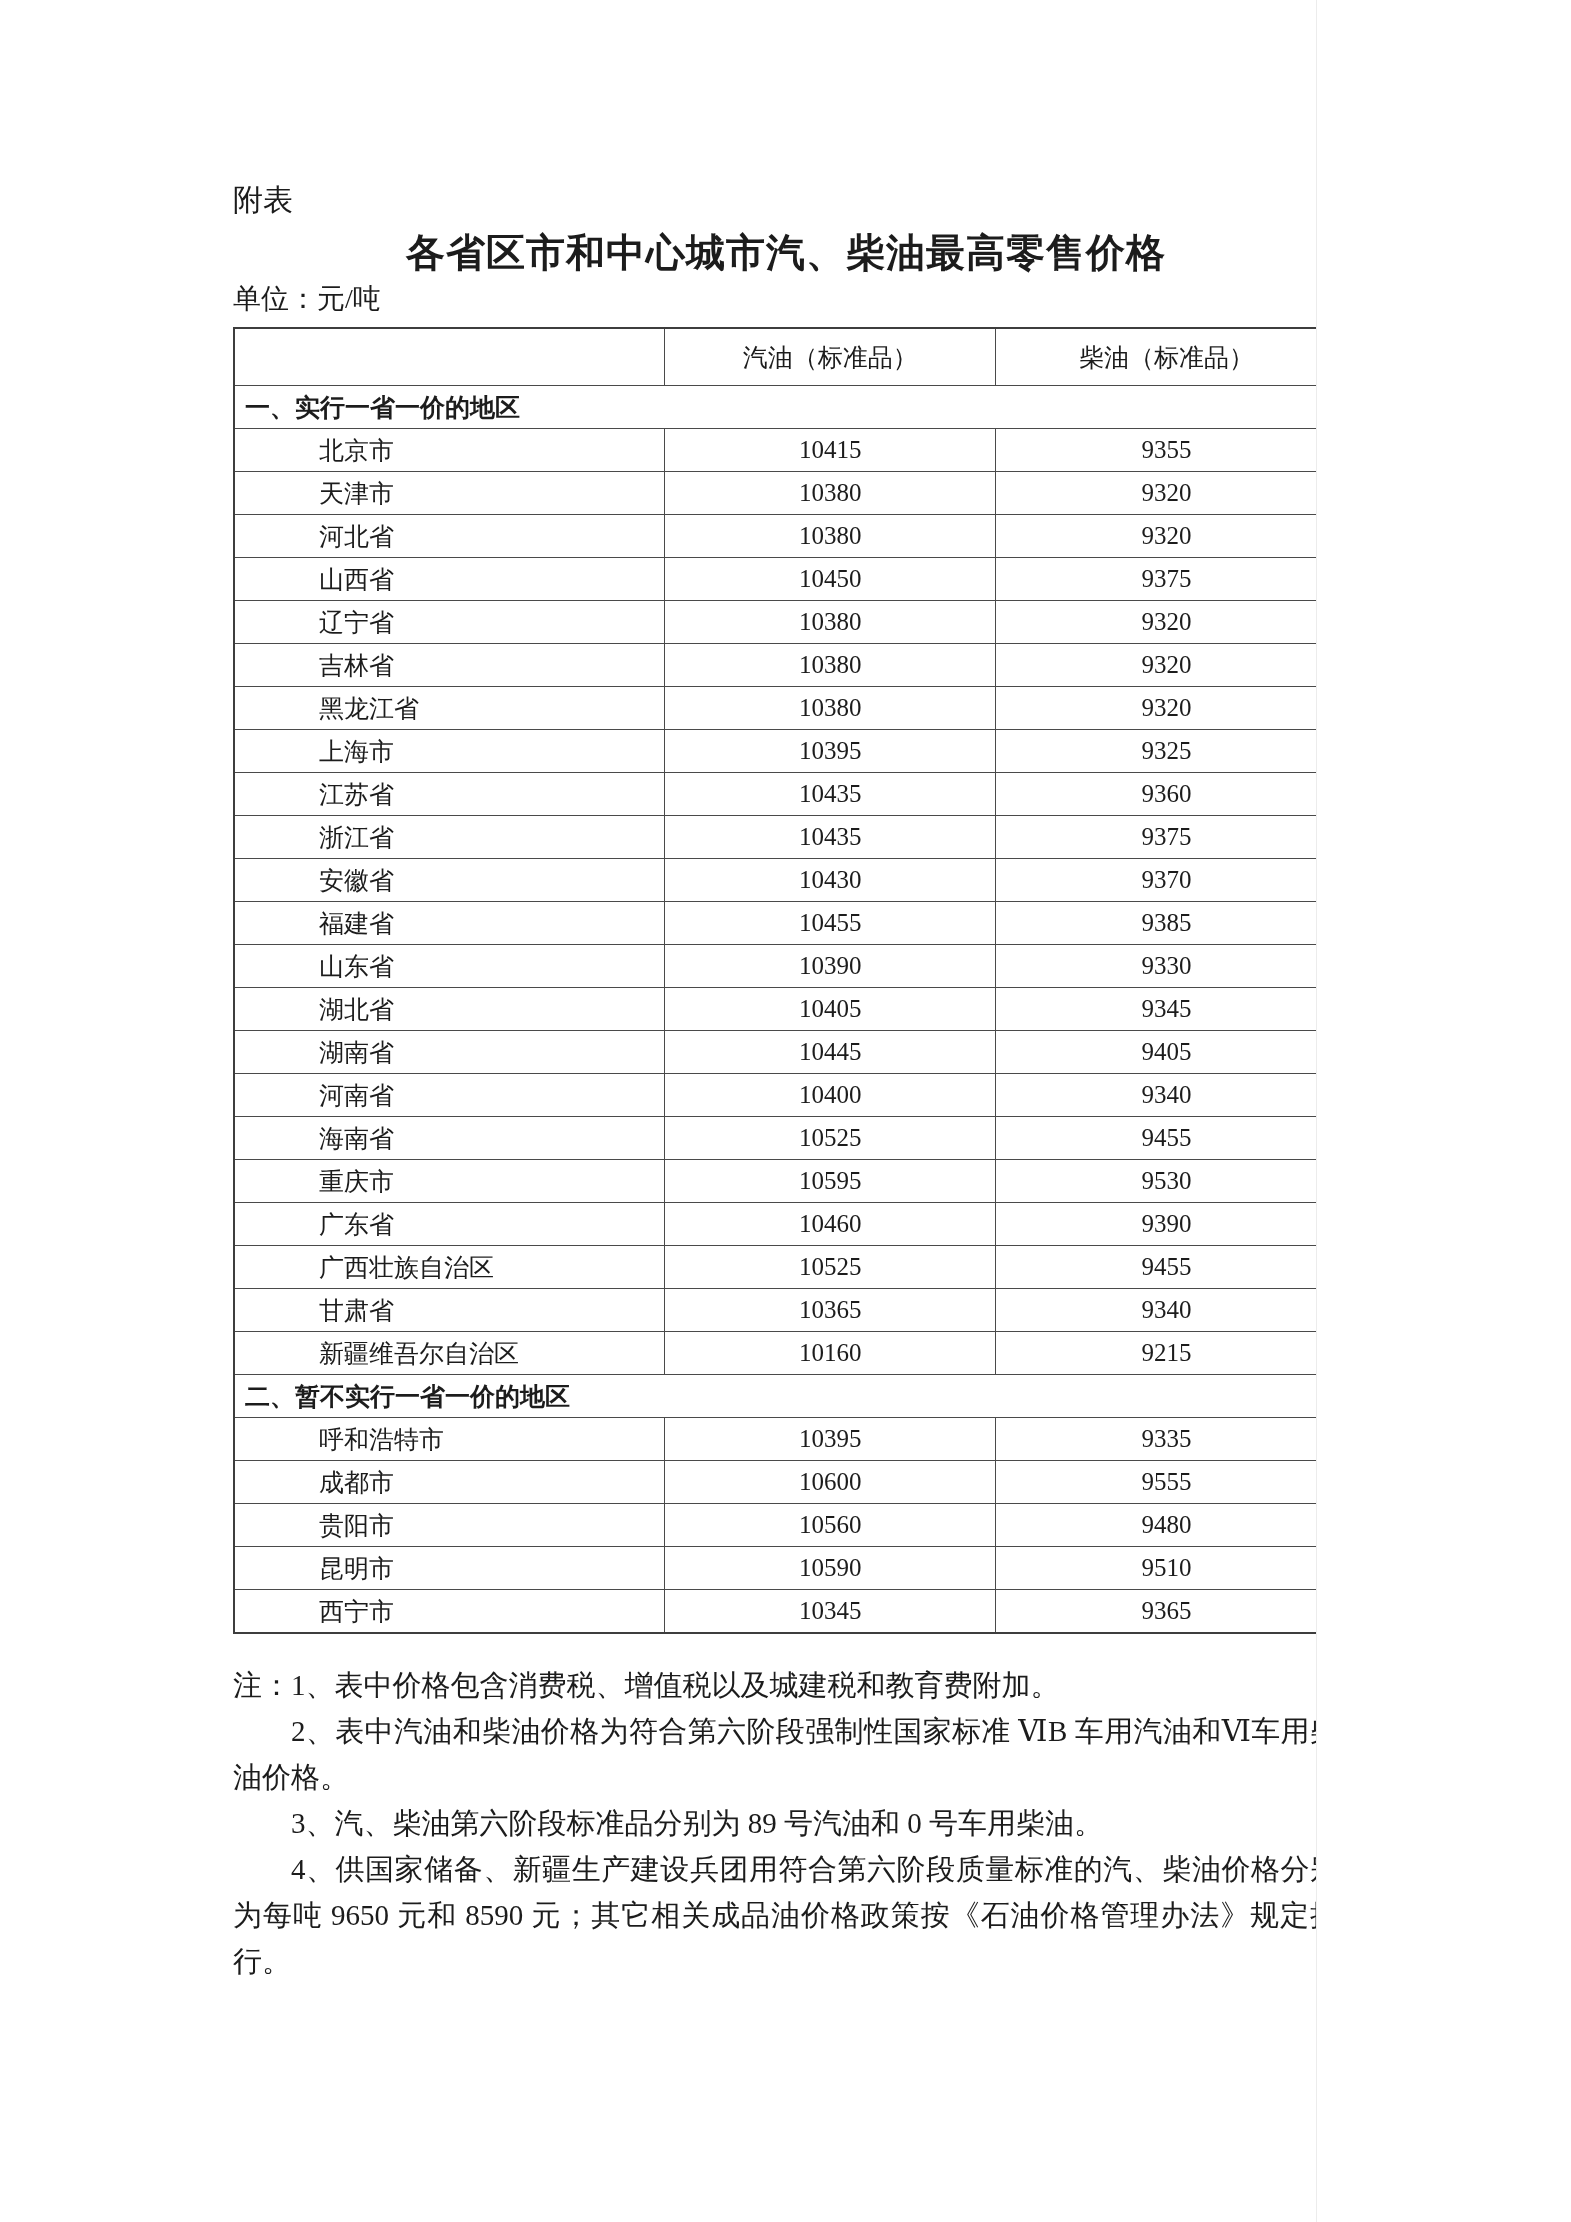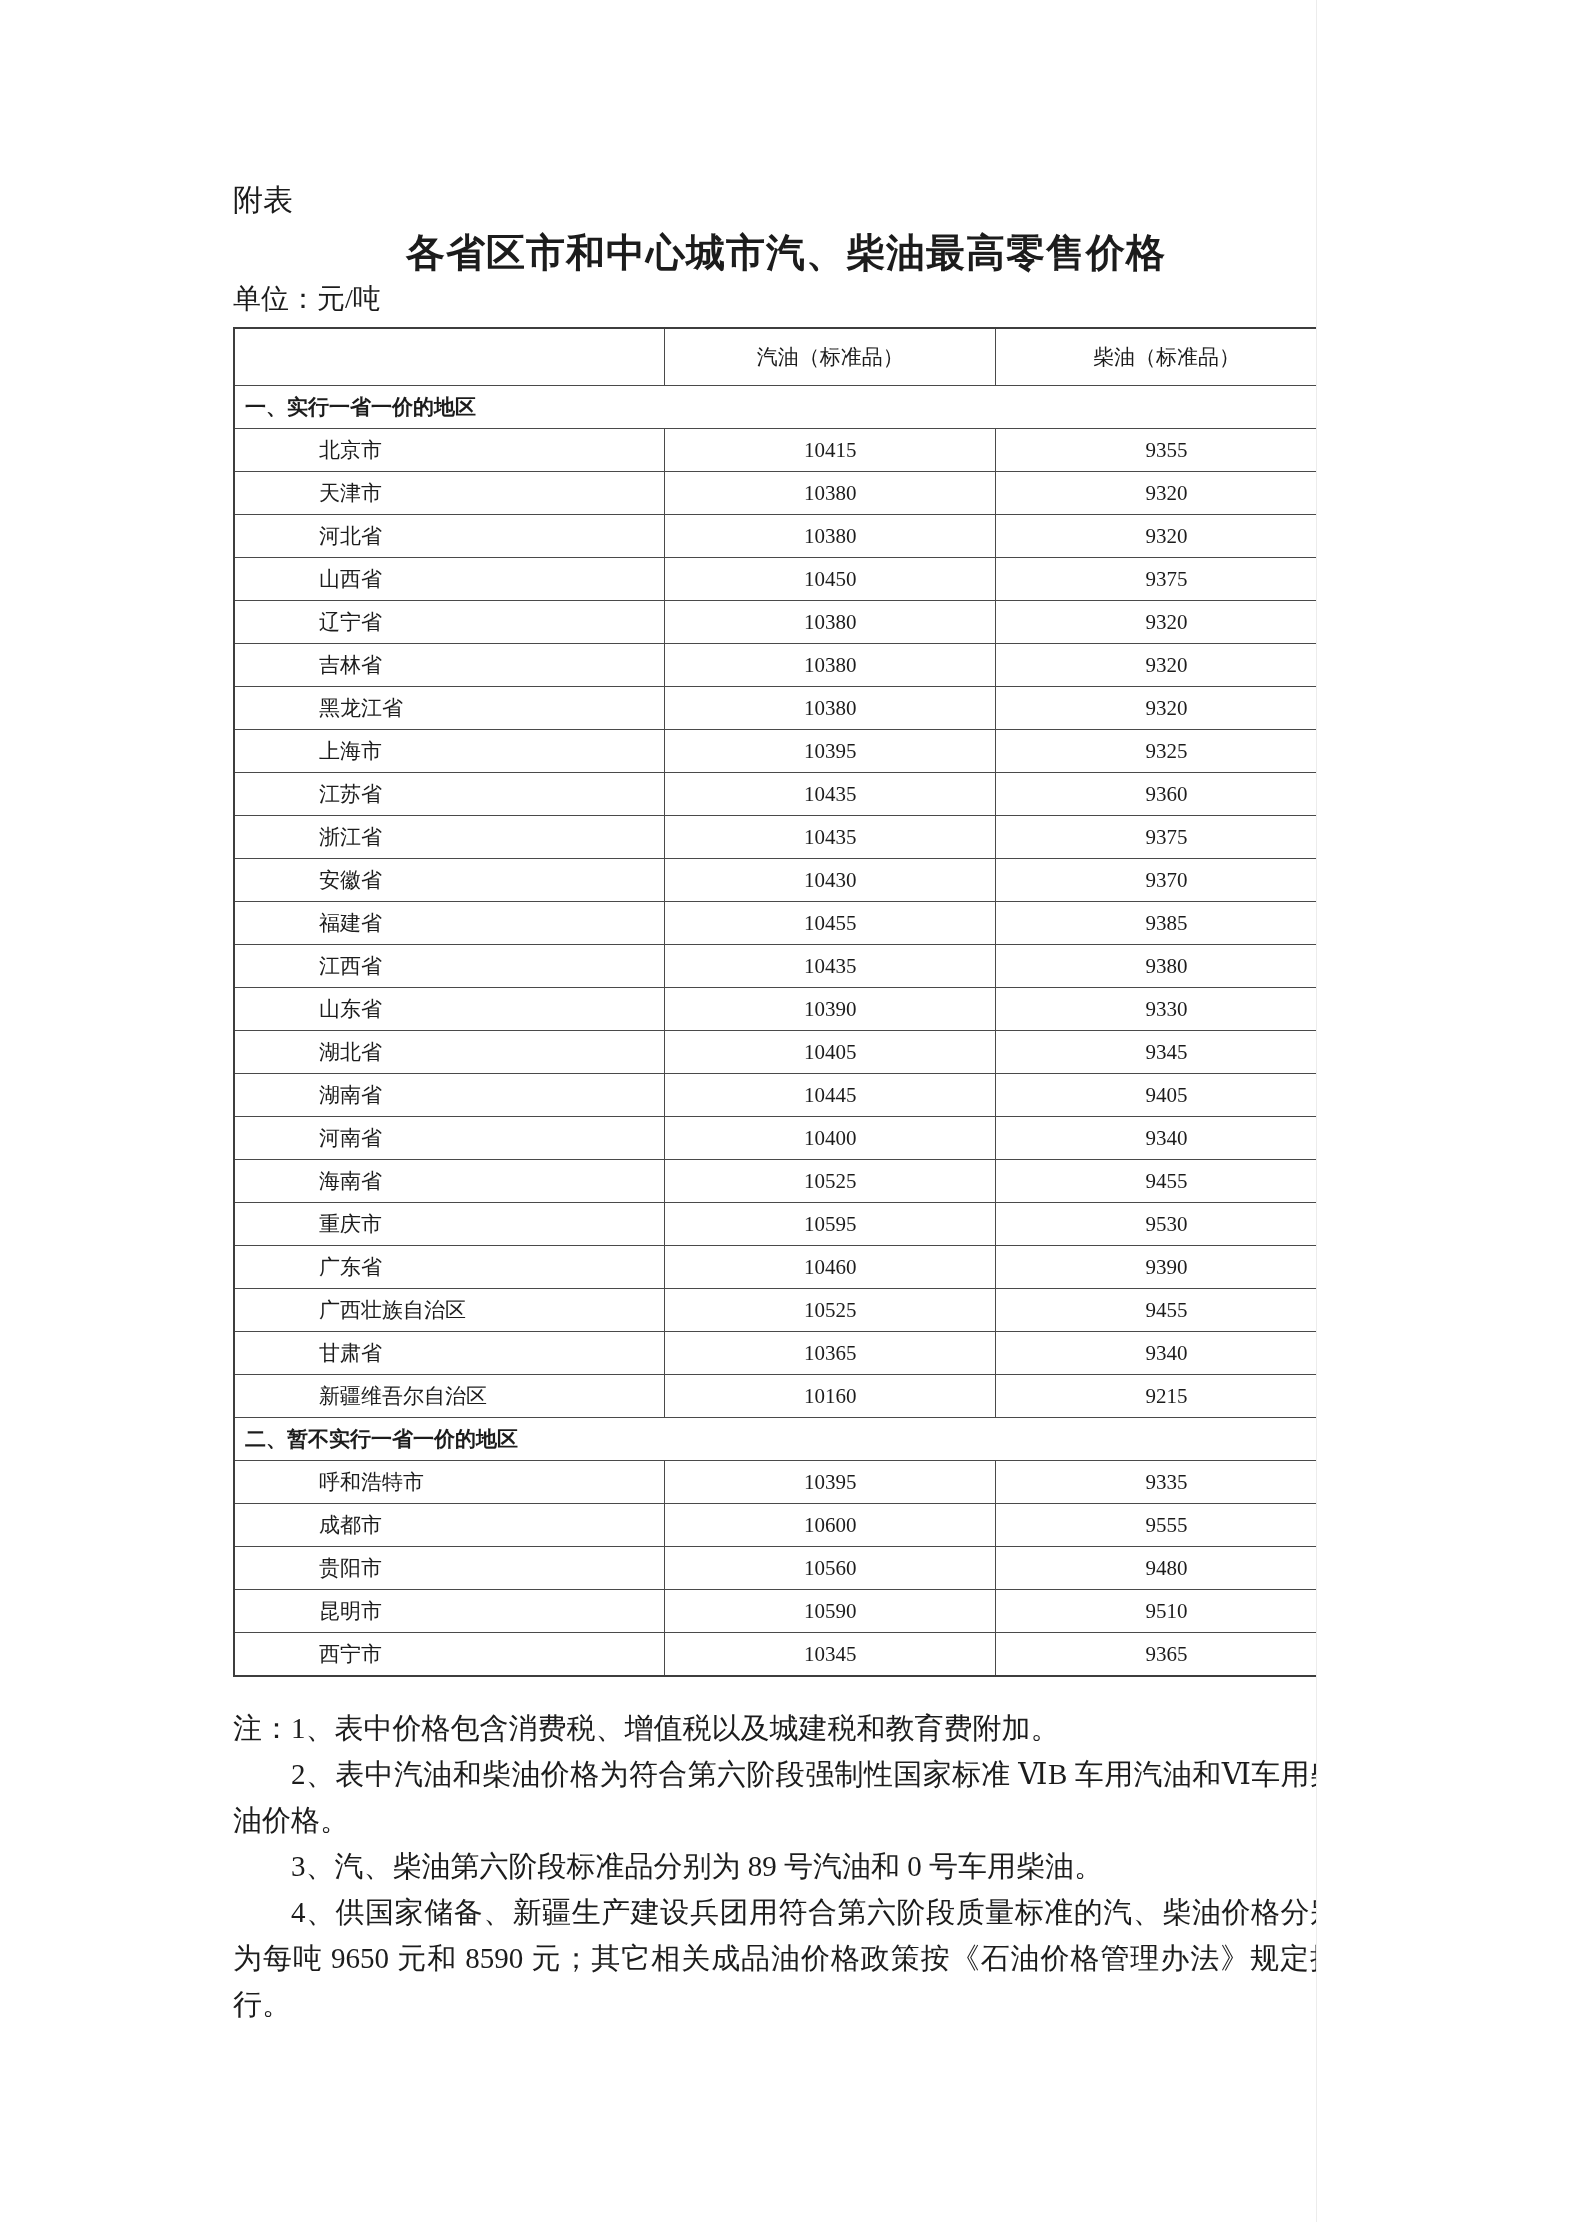--- a/index.html
+++ b/index.html
@@ -37,21 +37,21 @@
     text-align: left;
     font-size: 28px;
     line-height: 32px;
     padding-right: 2px;
   }
   table.price-table {
     margin-top: 12px;
     width: 100%;
     border-collapse: collapse;
     table-layout: fixed;
-    font-size: 21px;
+    font-size: 25px;
     border: 2px solid #3d3d3d;
   }
   .price-table th, .price-table td {
     border: 1px solid #4a4a4a;
     font-weight: normal;
     height: 42px;
     padding: 0;
     vertical-align: middle;
     text-align: center;
     overflow: hidden;
@@ -162,25 +162,20 @@
             <td class="cell-region">安徽省</td>
             <td class="cell-num">10430</td>
             <td class="cell-num">9370</td>
           </tr>
           <tr>
             <td class="cell-region">福建省</td>
             <td class="cell-num">10455</td>
             <td class="cell-num">9385</td>
           </tr>
           <tr>
-            <td class="cell-region">江西省</td>
-            <td class="cell-num">10435</td>
-            <td class="cell-num">9380</td>
-          </tr>
-          <tr>
             <td class="cell-region">山东省</td>
             <td class="cell-num">10390</td>
             <td class="cell-num">9330</td>
           </tr>
           <tr>
             <td class="cell-region">湖北省</td>
             <td class="cell-num">10405</td>
             <td class="cell-num">9345</td>
           </tr>
           <tr>

